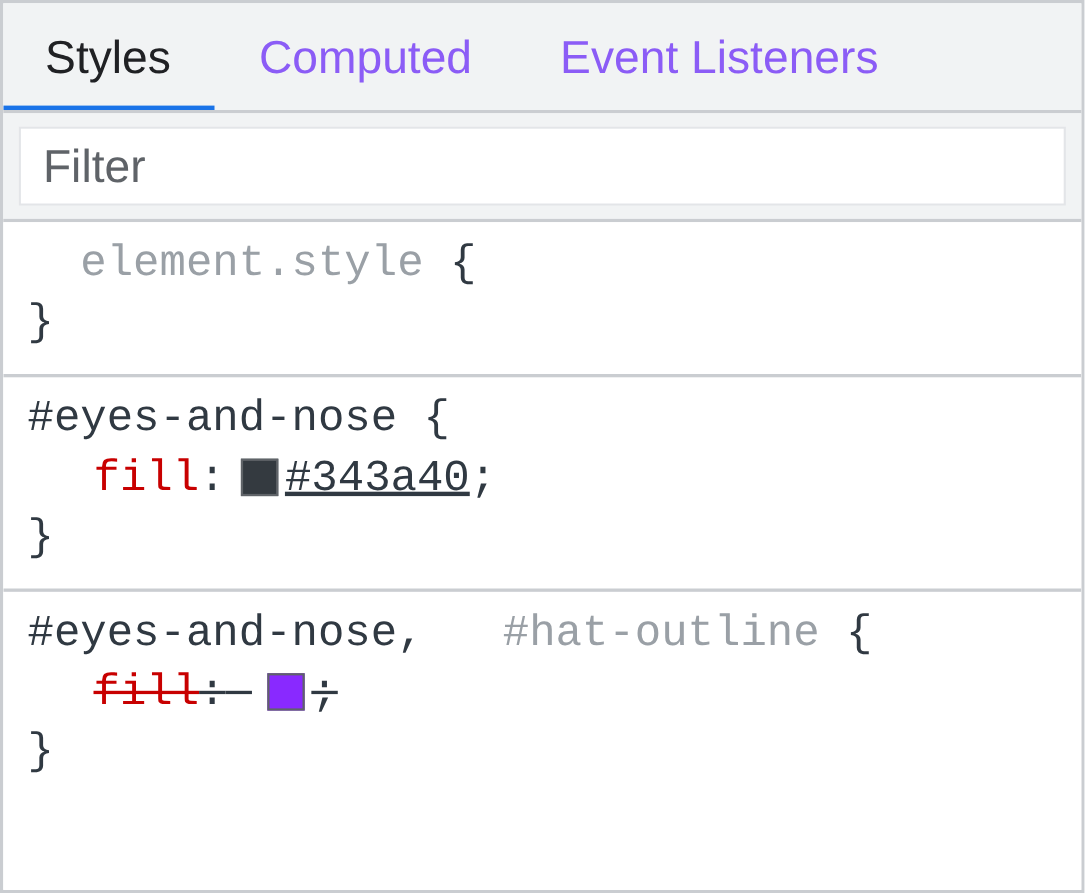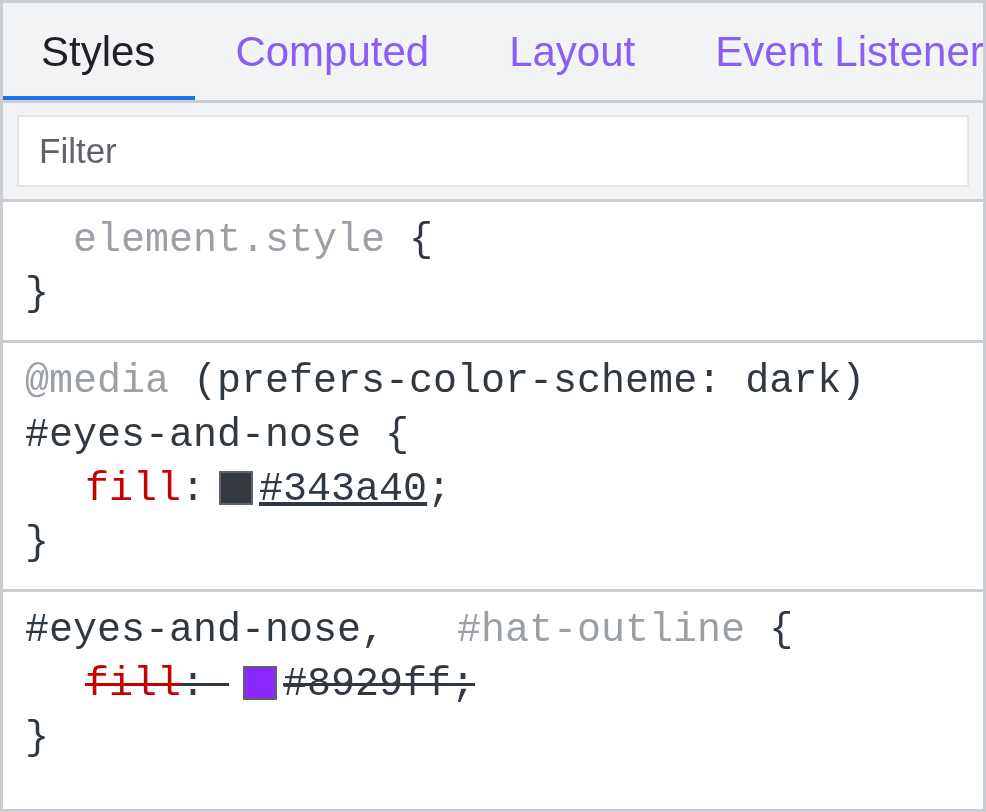--- a/index.html
+++ b/index.html
@@ -45,21 +45,21 @@
   .filter-row {
     background: #f1f3f4;
     padding: 12px 14px 12px 14px;
     border-bottom: 3px solid #cacdd1;
   }
   .filter-input {
     width: 100%;
     height: 72px;
     border: 2px solid #e3e5e8;
     background: #fff;
-    font-size: 35px;
+    font-size: 42px;
     color: #202124;
     padding: 0 20px;
     outline: none;
   }
   .filter-input::placeholder { color: #5f6368; }
   .rules {
     flex: 1;
     overflow: hidden;
     background: #fff;
   }
@@ -89,42 +89,36 @@
   .strike { text-decoration: line-through; text-decoration-thickness: 3px; }
 </style>
 </head>
 <body>
 
 <div class="panel">
 
   <div class="tabs">
     <div class="tab active">Styles</div>
     <div class="tab">Computed</div>
-    <div class="tab">Layout</div>
     <div class="tab">Event Listeners</div>
   </div>
 
   <div class="filter-row">
     <input class="filter-input" type="text" placeholder="Filter" style="">
   </div>
 
   <div class="rules">
 
     <div class="rule">
       <span class="sel-inactive">element.style</span>
       <span> </span><span>{</span>
       <div>}</div>
     </div>
 
     <div class="rule">
-      <div>
-        <span class="media-kw">@media</span>
-        <span> </span>
-        <span>(prefers-color-scheme: dark)</span>
-      </div>
       <div>
         <span>#eyes-and-nose</span>
         <span> </span><span>{</span>
       </div>
       <div class="indent">
         <span class="prop">fill</span>
           <span class="colon">:</span>
         <span class="swatch" style="background:#343a40"></span>
           <span class="val">#343a40</span>
           <span>;</span>
@@ -135,20 +129,19 @@
     <div class="rule">
       <div>
         <span>#eyes-and-nose</span><span>, </span><span class="sel-inactive">#hat-outline</span>
         <span> </span><span>{</span>
       </div>
       <div class="indent">
         <span class="prop strike">fill</span>
           <span class="colon strike">:</span>
           <span class="strike">&nbsp;</span>
           <span class="swatch" style="background:#8929ff"></span>
-          <span class="val strike">#8929ff</span>
           <span class="strike">;</span>
       </div>
       <div>}</div>
     </div>
 
   </div>
 </div>
 
 </body></html>

